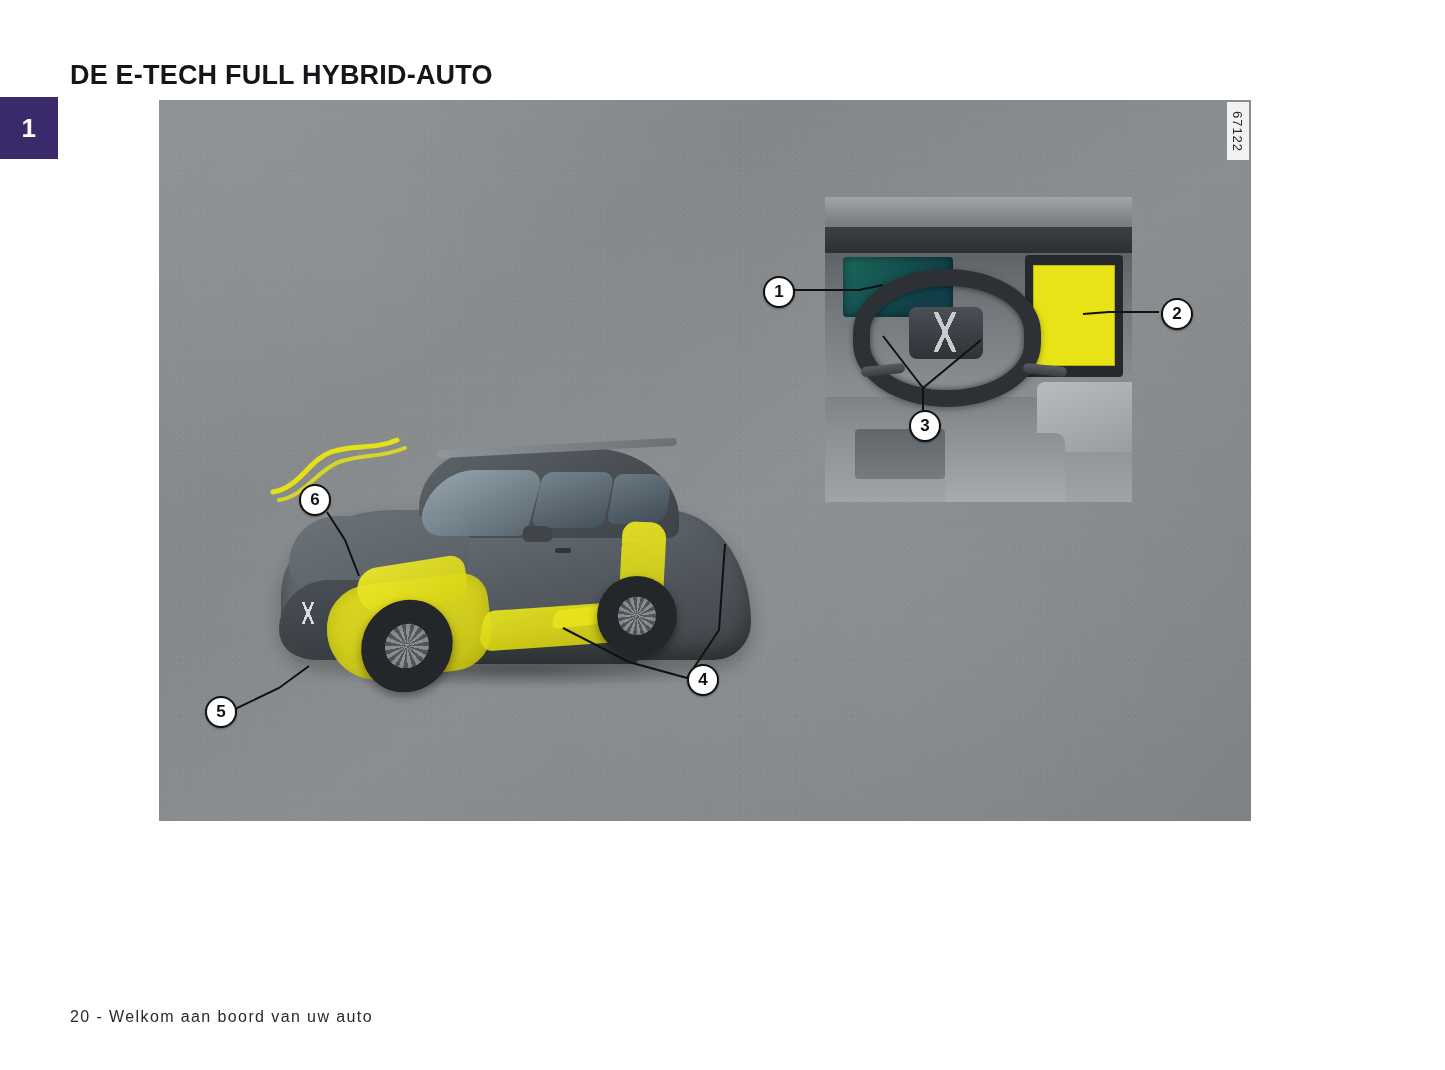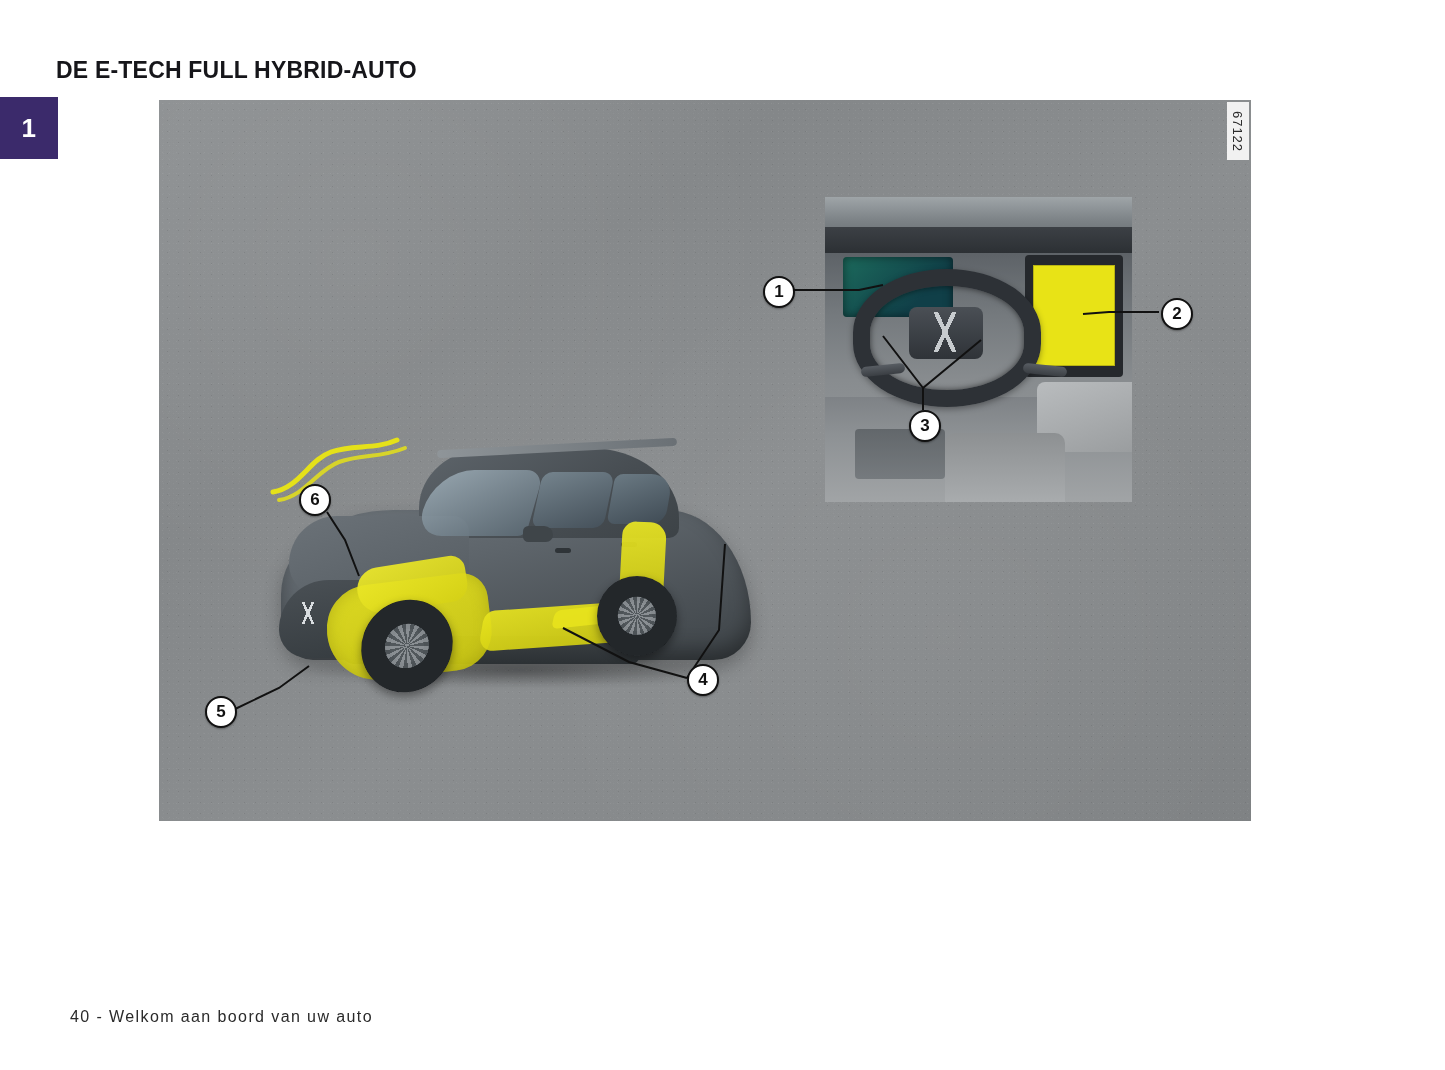--- a/index.html
+++ b/index.html
@@ -28,23 +28,23 @@
     align-items: center;
     justify-content: center;
     font-size: 26px;
     font-weight: bold;
     letter-spacing: 0.5px;
   }
 
   
   .page-title {
     position: absolute;
-    left: 56px;
+    left: 70px;
     top: 42px;
-    font-size: 23px;
+    font-size: 27px;
     font-weight: bold;
     letter-spacing: 0.2px;
     color: #16161a;
     white-space: nowrap;
   }
 
   
   .figure {
     position: absolute;
     left: 159px;
@@ -504,13 +504,13 @@
     <span>4</span>
   </div>
   <div class="callout" style="left:46px; top:596px;">
     <span>5</span>
   </div>
   <div class="callout" style="left:140px; top:384px;">
     <span>6</span>
   </div>
 </div>
 
-<div class="footer">40 - Welkom aan boord van uw auto</div>
+<div class="footer">20 - Welkom aan boord van uw auto</div>
 
 </body></html>

